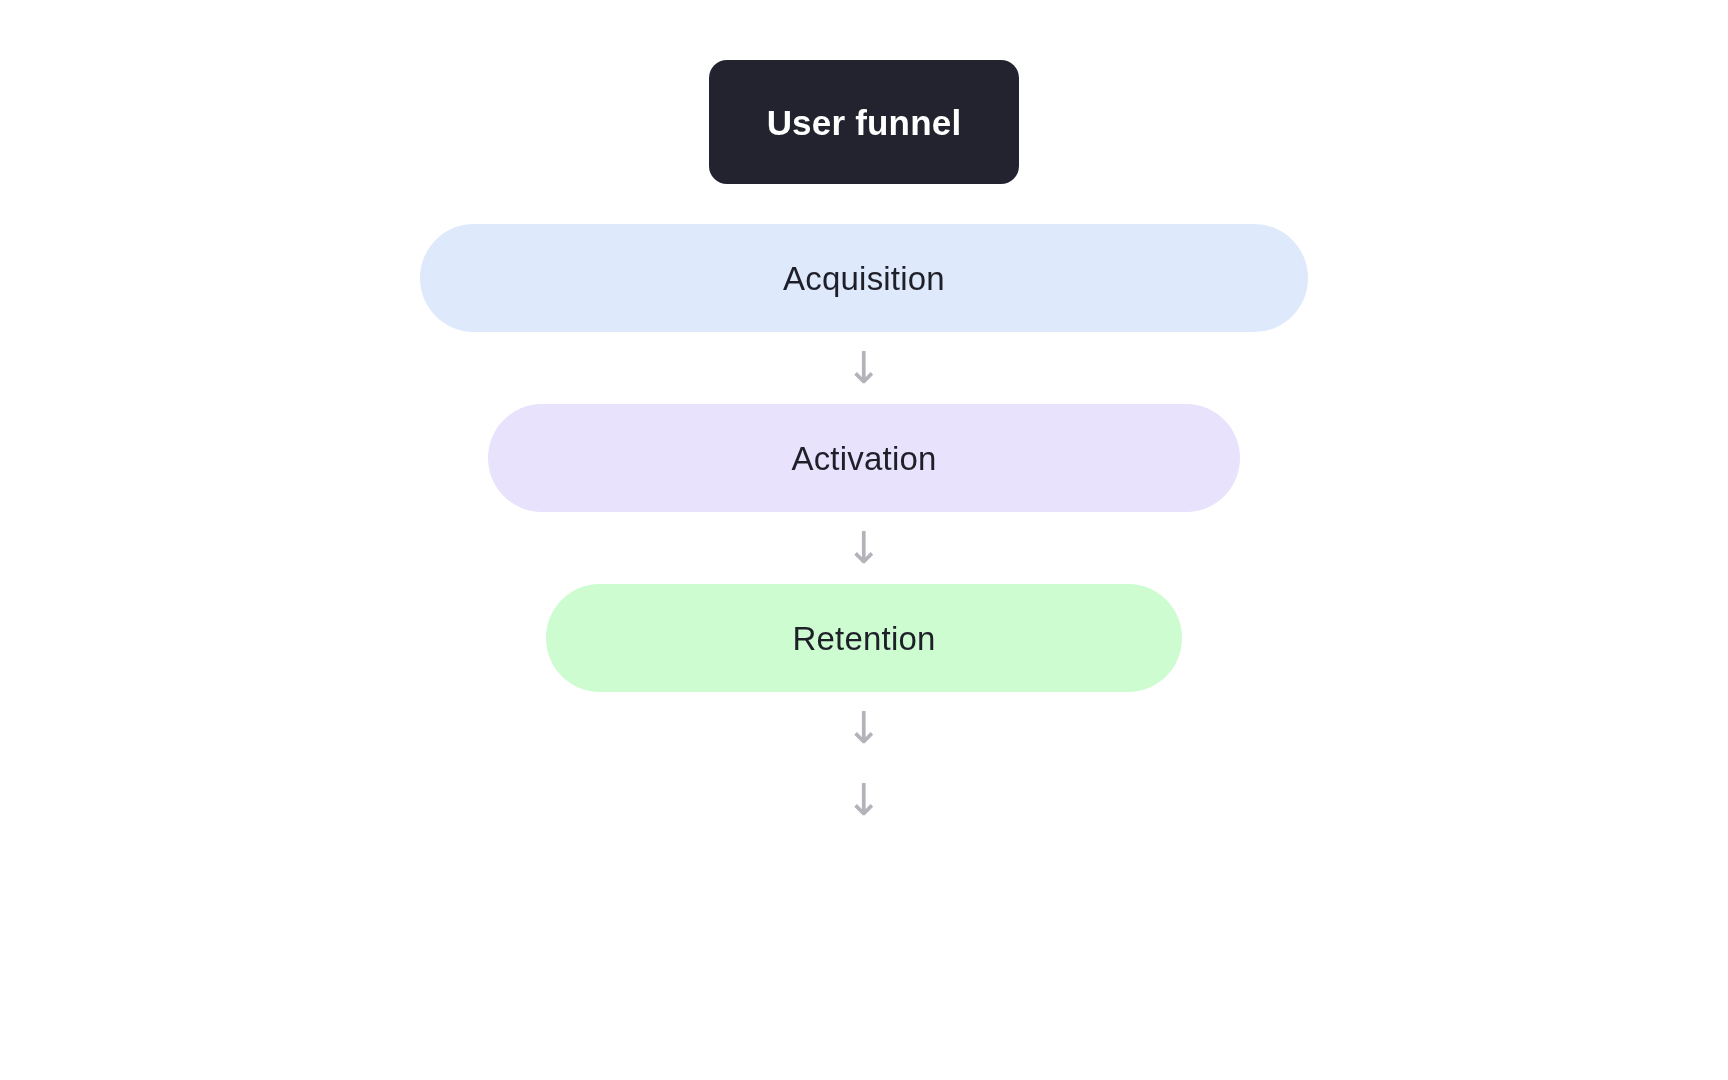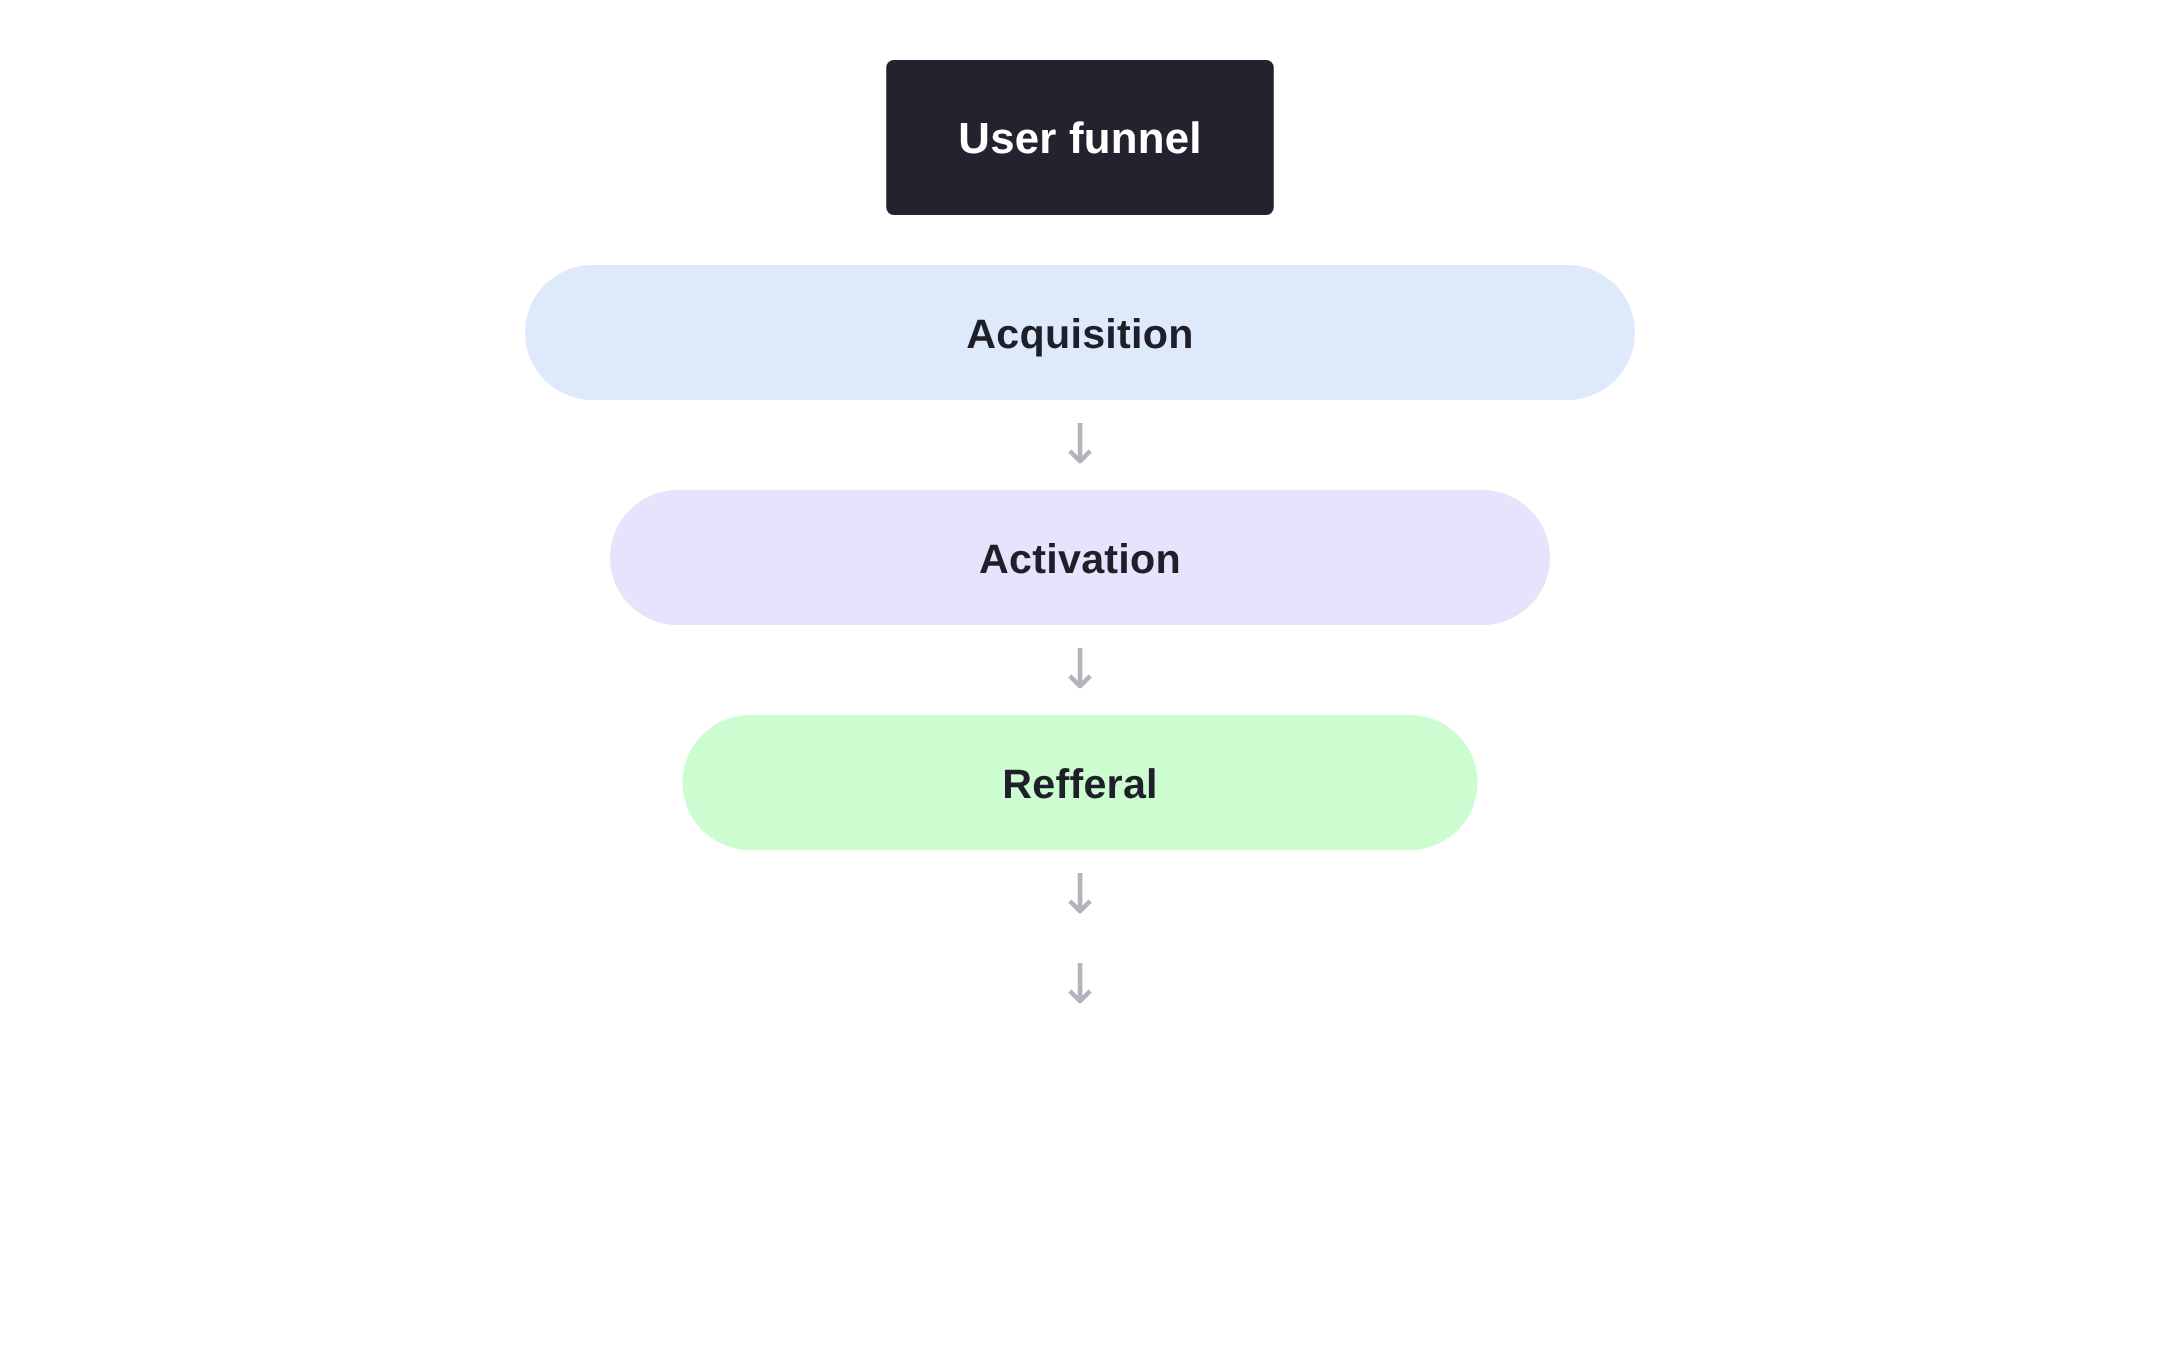--- a/index.html
+++ b/index.html
@@ -19,24 +19,24 @@
     width: 1728px;
     height: 1080px;
     background: #ffffff;
     display: flex;
     flex-direction: column;
     align-items: center;
   }
 
   
   .title-chip {
-    margin-top: 48px;
+    margin-top: 60px;
     width: 310px;
     height: 124px;
-    border-radius: 6px;
+    border-radius: 18px;
     background: #22232e;
     display: flex;
     align-items: center;
     justify-content: center;
     box-sizing: border-box;
   }
   .title-chip-label {
     color: #ffffff;
     font-size: 35px;
     font-weight: bold;
@@ -63,21 +63,21 @@
     border-radius: 9999px;
     display: flex;
     align-items: center;
     justify-content: center;
     box-sizing: border-box;
   }
 
   .stage-label {
     color: #1e1f28;
     font-size: 33px;
-    font-weight: bold;
+    font-weight: normal;
     line-height: 1;
     letter-spacing: 0.2px;
     text-align: center;
   }
 
   
   .w-1 { width: 888px; }
   .w-2 { width: 752px; }
   .w-3 { width: 636px; }
   .w-4 { width: 508px; }
@@ -124,21 +124,21 @@
         <span class="stage-label">Activation</span>
       </div>
     </div>
 
     <div class="connector">
       <span class="arrow-glyph">↓</span>
     </div>
 
     <div class="stage-row">
       <div class="stage-bar w-3" style="background:#ccfcd0">
-        <span class="stage-label">Refferal</span>
+        <span class="stage-label">Retention</span>
       </div>
     </div>
 
     <div class="connector">
       <span class="arrow-glyph">↓</span>
     </div>
 
 
     <div class="connector">
       <span class="arrow-glyph">↓</span>

